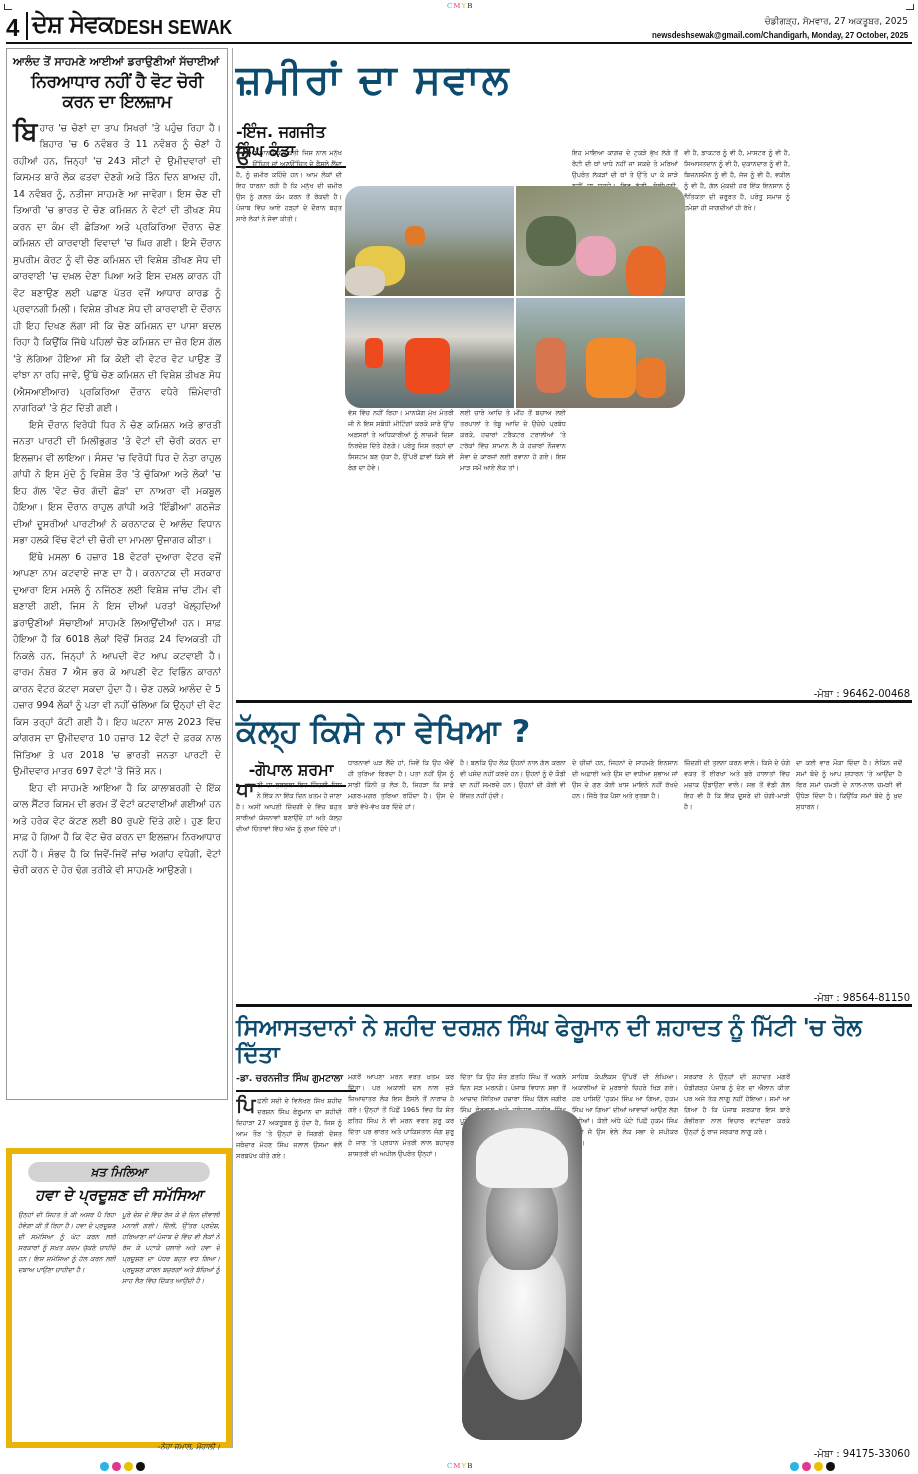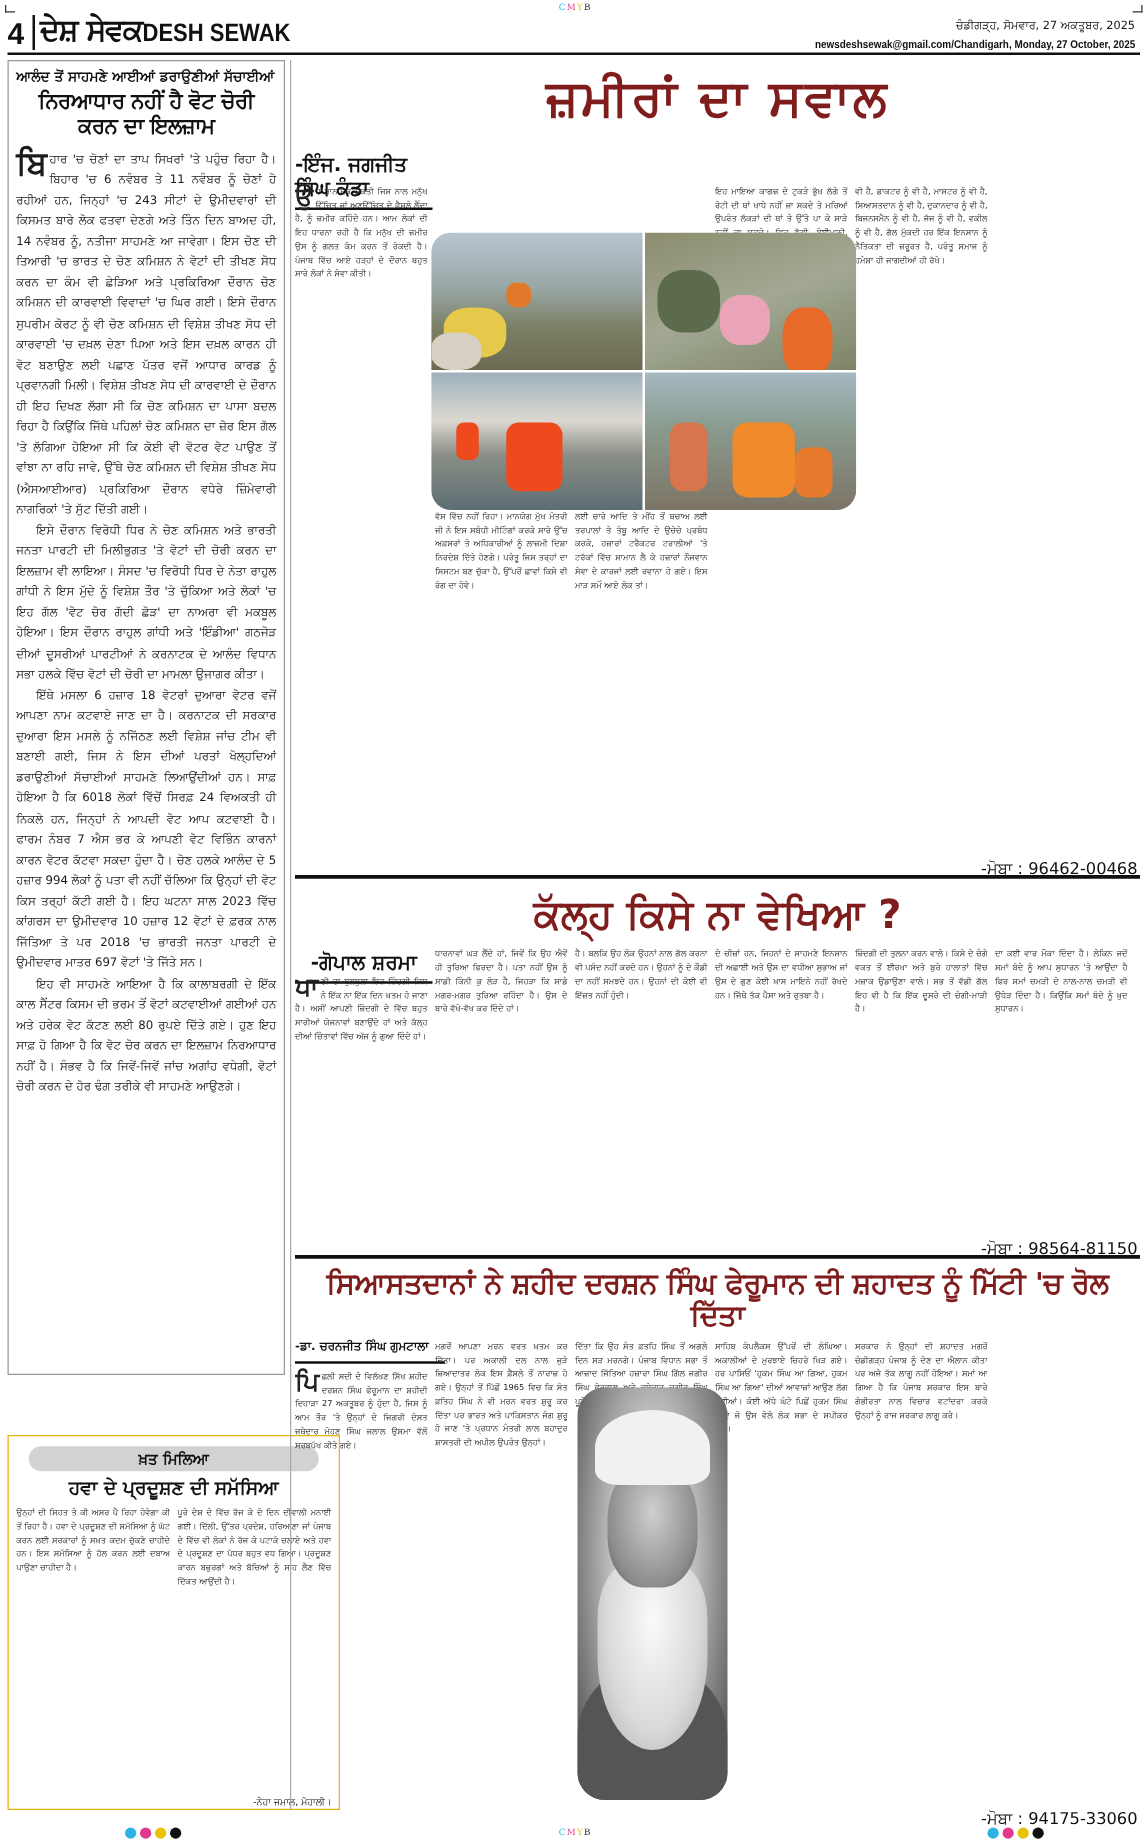--- a/index.html
+++ b/index.html
@@ -22,37 +22,37 @@
   .emailline { position: absolute; right: 4px; top: 24px; font-family: "Liberation Sans", sans-serif; font-size: 9px; font-weight: bold; transform: scaleX(0.88); transform-origin: right; }
 
   
   .box1 { position: absolute; left: 6px; top: 48px; width: 222px; height: 1052px; border: 1px solid #999; padding: 6px 6px; }
   .kicker { text-align: left; font-size: 11px; font-weight: bold; }
   .headline1 { text-align: center; font-size: 17px; letter-spacing: -0.5px; margin-top: 3px; line-height: 1.2; }
   .bodytxt { font-size: 9.4px; line-height: 16.5px; text-align: justify; margin-top: 8px; color: #1a1a1a; }
   .dropcap { float: left; font-size: 26px; font-weight: bold; line-height: 22px; margin-right: 2px; }
 
   
-  .box2 { position: absolute; left: 6px; top: 1148px; width: 266px; height: 300px; border: 1px solid #eab308; padding: 6px; }
+  .box2 { position: absolute; left: 6px; top: 1148px; width: 226px; height: 300px; border: 6px solid #eab308; padding: 6px; font-style: italic; }
   .lettertag { margin: 2px 10px 0; background: #d2d2d2; border-radius: 10px; text-align: center; font-size: 12px; font-weight: bold; padding: 3px 0; }
   .lettertitle { text-align: center; font-size: 15px; font-weight: bold; margin-top: 4px; }
   .lettercols { display: flex; gap: 6px; margin-top: 6px; }
   .lettercols .col { flex: 1; font-size: 6.6px; line-height: 11px; text-align: justify; color: #222; }
   .signoff { font-size: 7.5px; text-align: right; margin-top: 2px; }
 
   
   .vrule { position: absolute; left: 232px; top: 48px; width: 1px; height: 1400px; background: #aaa; }
   .art { position: absolute; left: 236px; width: 676px; }
-  .art-title { text-align: center; font-weight: bold; color: #7f1d1d; }
+  .art-title { font-weight: bold; color: #0c4a6e; }
   .byline { font-size: 16px; font-weight: bold; }
   .byline-rule { height: 2px; background: #111; margin: 6px 0; }
   .cols { position: absolute; display: flex; gap: 6px; }
   .col { font-size: 6.6px; line-height: 11px; text-align: justify; color: #222; overflow: hidden; }
   .col .dc { float: left; font-size: 20px; font-weight: bold; line-height: 18px; margin-right: 2px; }
-  .mobile { font-size: 13px; text-align: left; margin-top: 2px; }
+  .mobile { font-size: 10px; text-align: left; margin-top: 2px; }
   .hrule { position: absolute; left: 236px; width: 676px; height: 2.5px; background: #111; }
 
   
   .collage { position: absolute; left: 345px; top: 186px; width: 340px; height: 222px; border-radius: 16px; overflow: hidden; display: grid; grid-template-columns: 1fr 1fr; grid-template-rows: 1fr 1fr; gap: 2px; background: #fff; }
   .ph { position: relative; overflow: hidden; }
   .ph1 { background: linear-gradient(180deg, #b8c4cf 0%, #9aa7a6 40%, #7a7f63 70%, #6e6a52 100%); }
   .ph2 { background: linear-gradient(160deg, #8c8d6e 0%, #a2a893 50%, #7d8466 100%); }
   .ph3 { background: linear-gradient(180deg, #9fb1bd 0%, #dcd8d0 35%, #8a8e86 60%, #5c6e73 100%); }
   .ph4 { background: linear-gradient(180deg, #a6b8c2 0%, #8a9b8e 40%, #7c7466 100%); }
   .blob { position: absolute; border-radius: 40%; }

